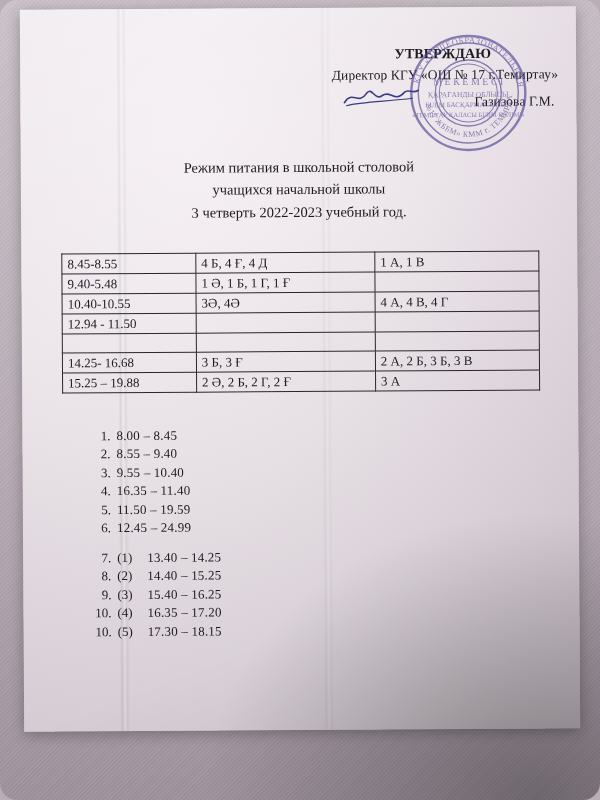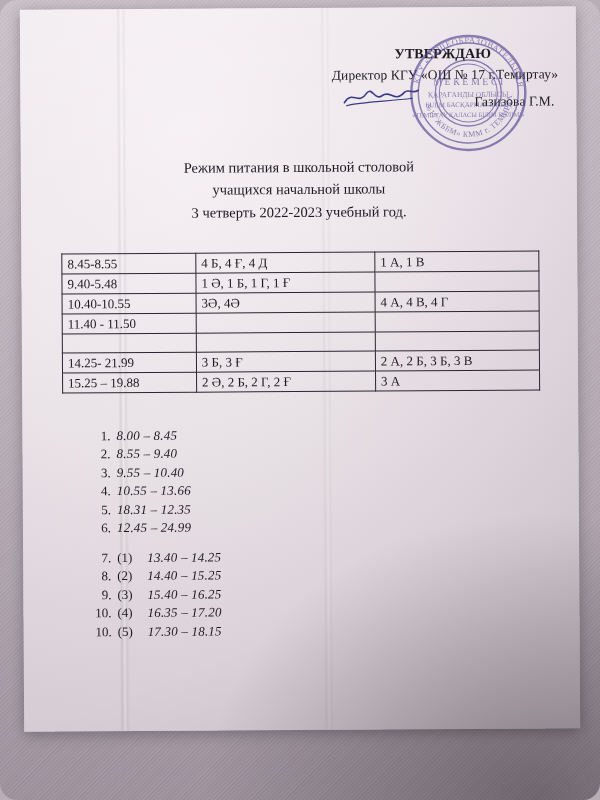--- a/index.html
+++ b/index.html
@@ -173,21 +173,21 @@
   }
   .list .num {
     width: 24px;
     text-align: right;
     padding-right: 6px;
   }
   .list .par {
     width: 30px;
     text-align: left;
   }
-  .list .val { letter-spacing: .2px; font-style: italic; }
+  .list .val { letter-spacing: .2px; }
 
   
   .shade {
     position: absolute;
     right: -20px;
     bottom: -30px;
     width: 420px;
     height: 320px;
     background: radial-gradient(ellipse at 80% 90%, rgba(0,0,0,0.30), rgba(0,0,0,0.0) 70%);
     pointer-events: none;
@@ -254,31 +254,31 @@
               <td class="c-time">9.40-5.48</td>
               <td class="c-mid">1 Ә, 1 Б, 1 Г, 1 Ғ</td>
               <td class="c-last"></td>
             </tr>
             <tr>
               <td class="c-time">10.40-10.55</td>
               <td class="c-mid">3Ә, 4Ә</td>
               <td class="c-last">4  А, 4 В, 4 Г</td>
             </tr>
             <tr>
-              <td class="c-time">11.40 - 11.50</td>
+              <td class="c-time">12.94 - 11.50</td>
               <td class="c-mid"></td>
               <td class="c-last"></td>
             </tr>
             <tr class="blank">
               <td class="c-time"></td>
               <td class="c-mid"></td>
               <td class="c-last"></td>
             </tr>
             <tr>
-              <td class="c-time">14.25- 21.99</td>
+              <td class="c-time">14.25- 16.68</td>
               <td class="c-mid">3 Б,  3 Ғ</td>
               <td class="c-last">2 А, 2 Б, 3 Б, 3 В</td>
             </tr>
             <tr>
               <td class="c-time">15.25 – 19.88</td>
               <td class="c-mid">2 Ә, 2 Б, 2 Г, 2 Ғ</td>
               <td class="c-last">3 А</td>
             </tr>
           </tbody>
       </table>
@@ -291,25 +291,25 @@
           <div class="row">
             <span class="num">2.</span>
             <span class="val">8.55 – 9.40</span>
           </div>
           <div class="row">
             <span class="num">3.</span>
             <span class="val">9.55 – 10.40</span>
           </div>
           <div class="row">
             <span class="num">4.</span>
-            <span class="val">10.55 – 13.66</span>
+            <span class="val">16.35 – 11.40</span>
           </div>
           <div class="row">
             <span class="num">5.</span>
-            <span class="val">18.31 – 12.35</span>
+            <span class="val">11.50 – 19.59</span>
           </div>
           <div class="row">
             <span class="num">6.</span>
             <span class="val">12.45 – 24.99</span>
           </div>
         </div>
       <div class="list" id="list-b">
           <div class="row">
             <span class="num">7.</span>
             <span class="par">(1)</span>

